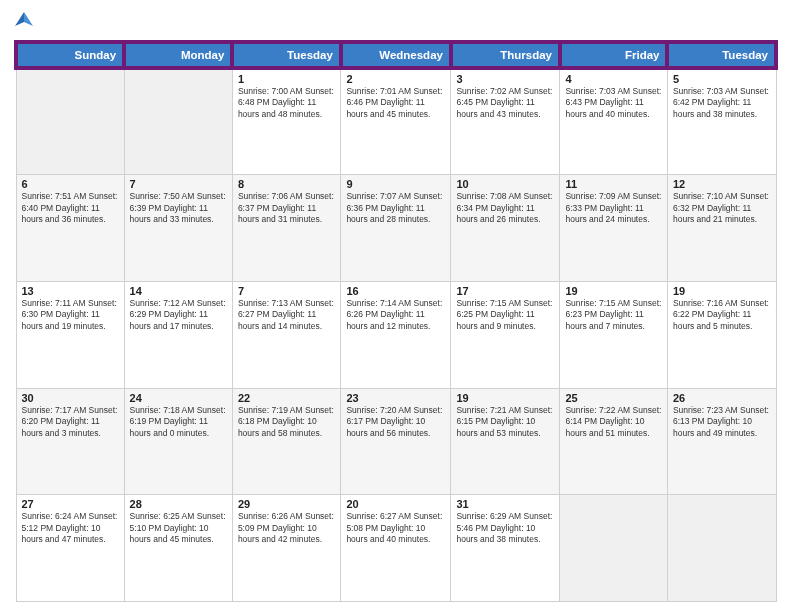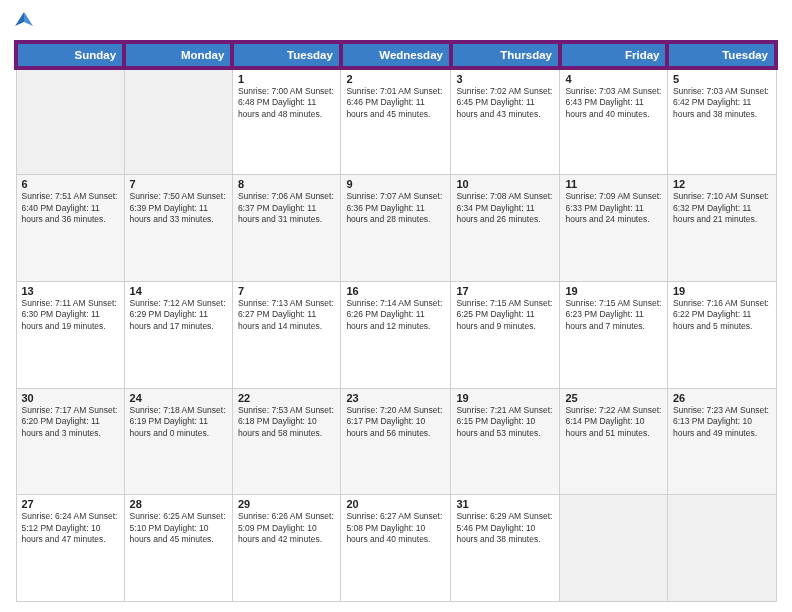--- a/index.html
+++ b/index.html
@@ -269,21 +269,21 @@
 Daylight: 11 hours and 3 minutes.</div>
           </td>
           <td>
             <span class="day-number">24</span>
             <div class="day-info">Sunrise: 7:18 AM
 Sunset: 6:19 PM
 Daylight: 11 hours and 0 minutes.</div>
           </td>
           <td>
             <span class="day-number">22</span>
-            <div class="day-info">Sunrise: 7:53 AM
+            <div class="day-info">Sunrise: 7:19 AM
 Sunset: 6:18 PM
 Daylight: 10 hours and 58 minutes.</div>
           </td>
           <td>
             <span class="day-number">23</span>
             <div class="day-info">Sunrise: 7:20 AM
 Sunset: 6:17 PM
 Daylight: 10 hours and 56 minutes.</div>
           </td>
           <td>

